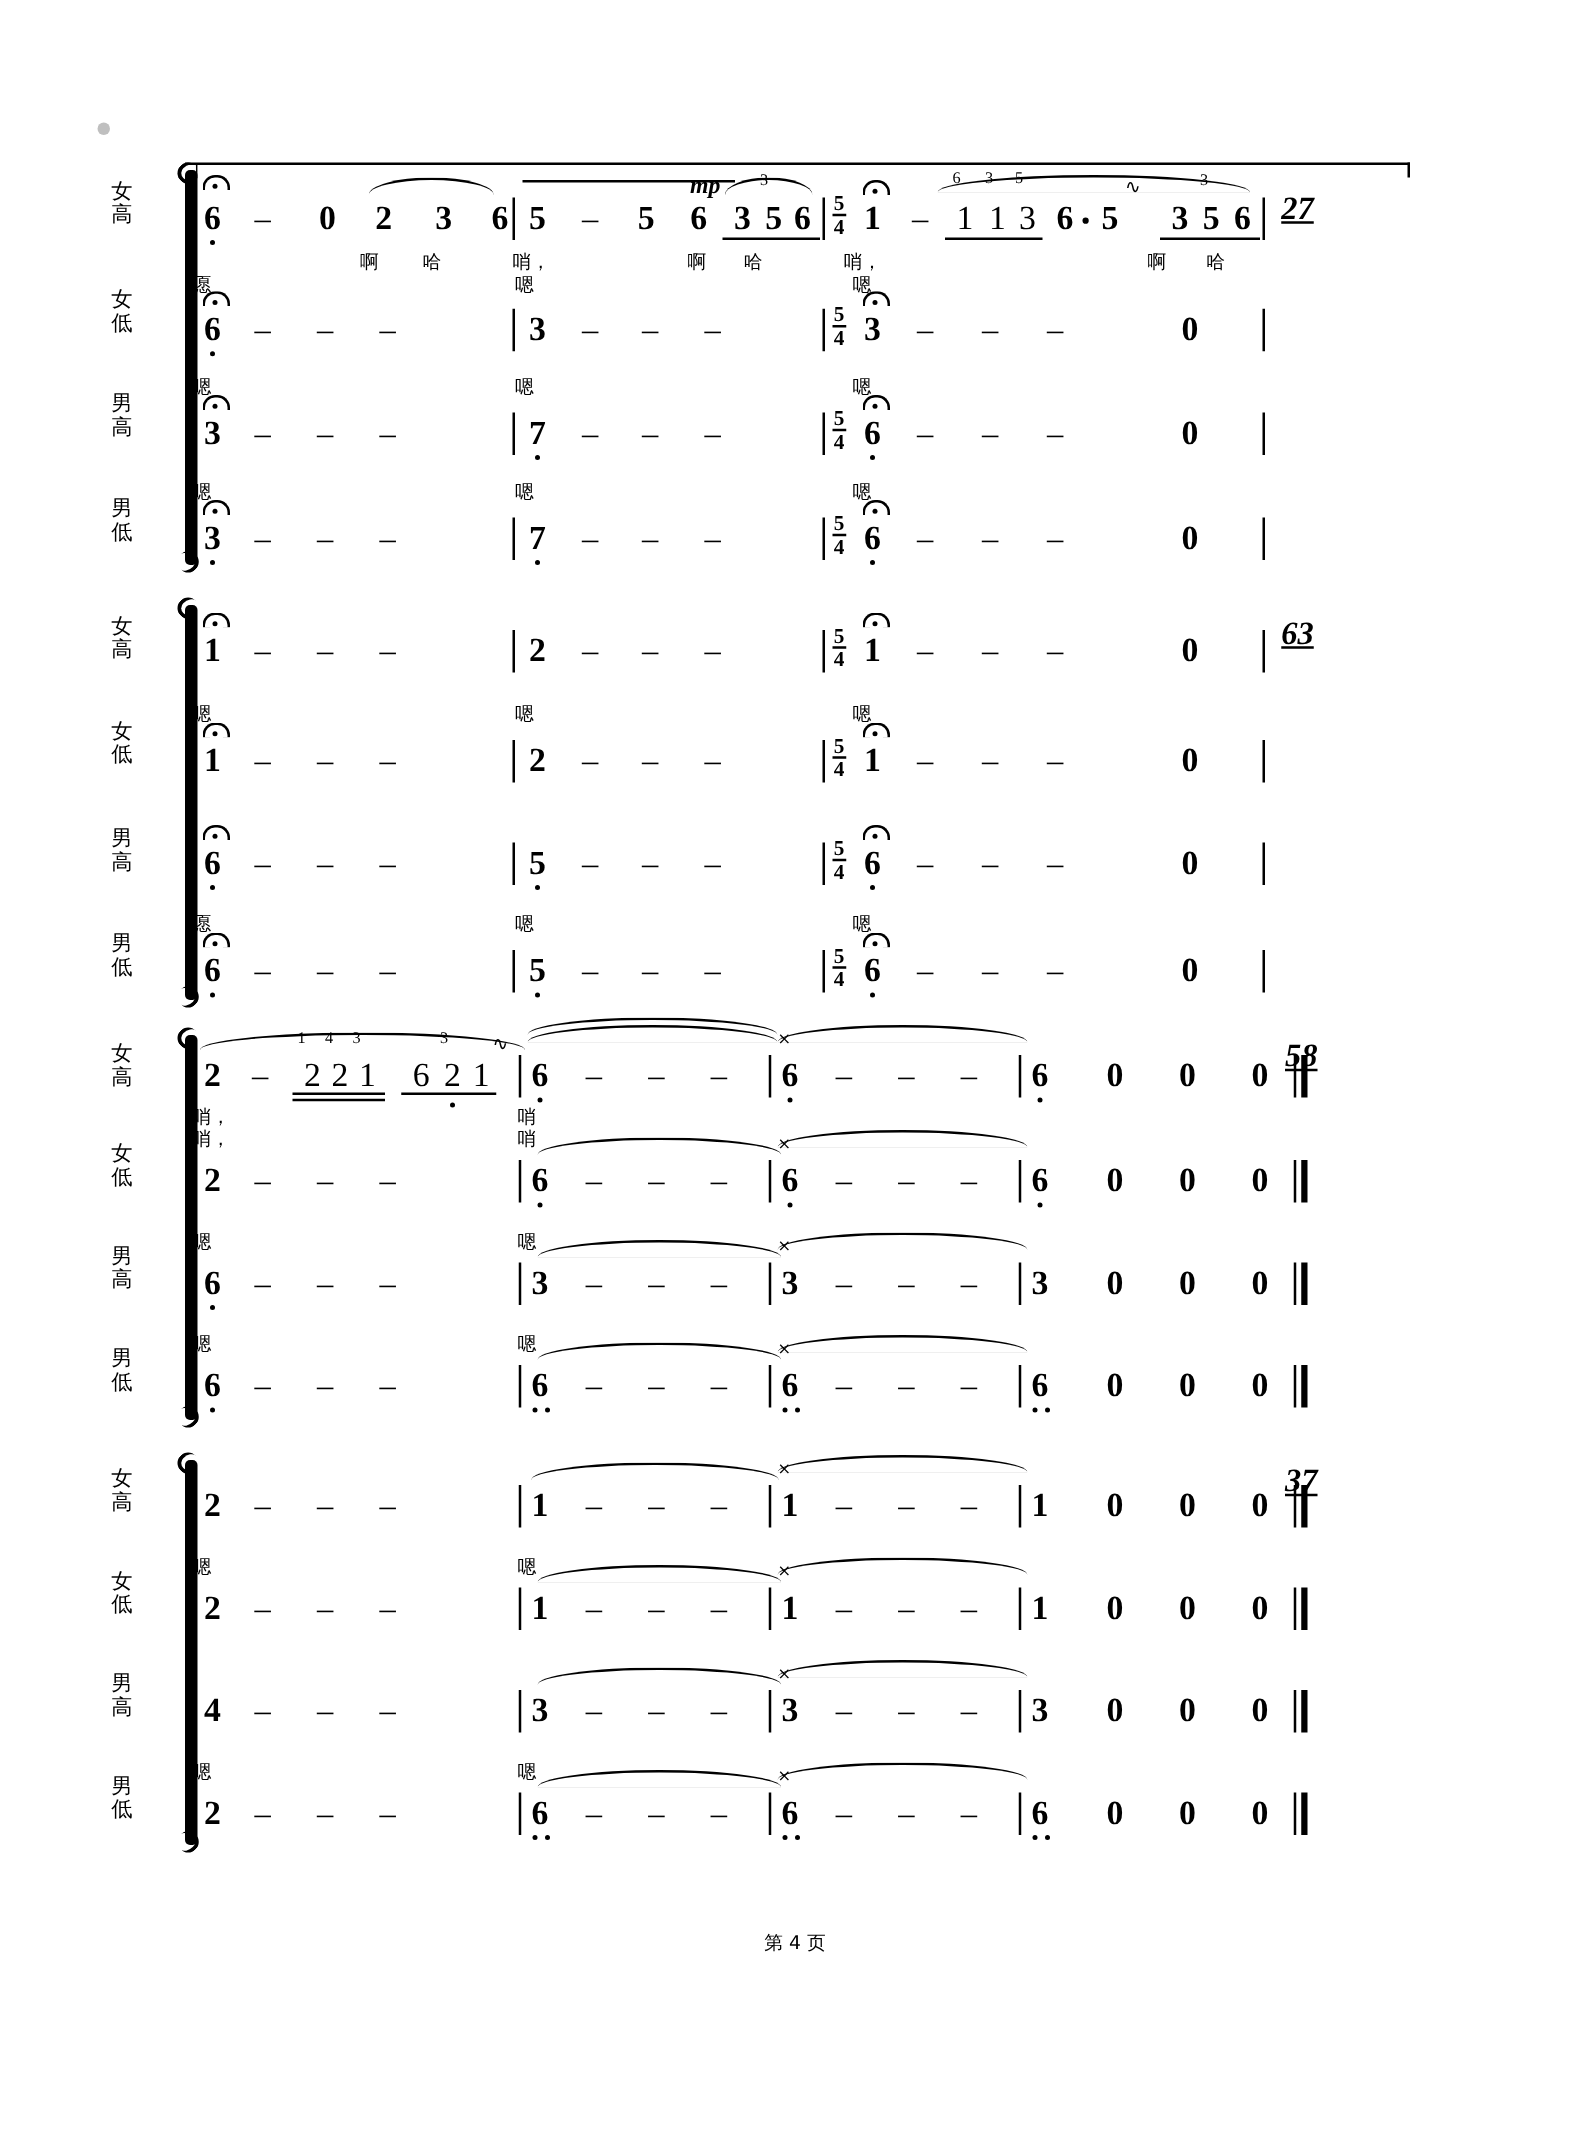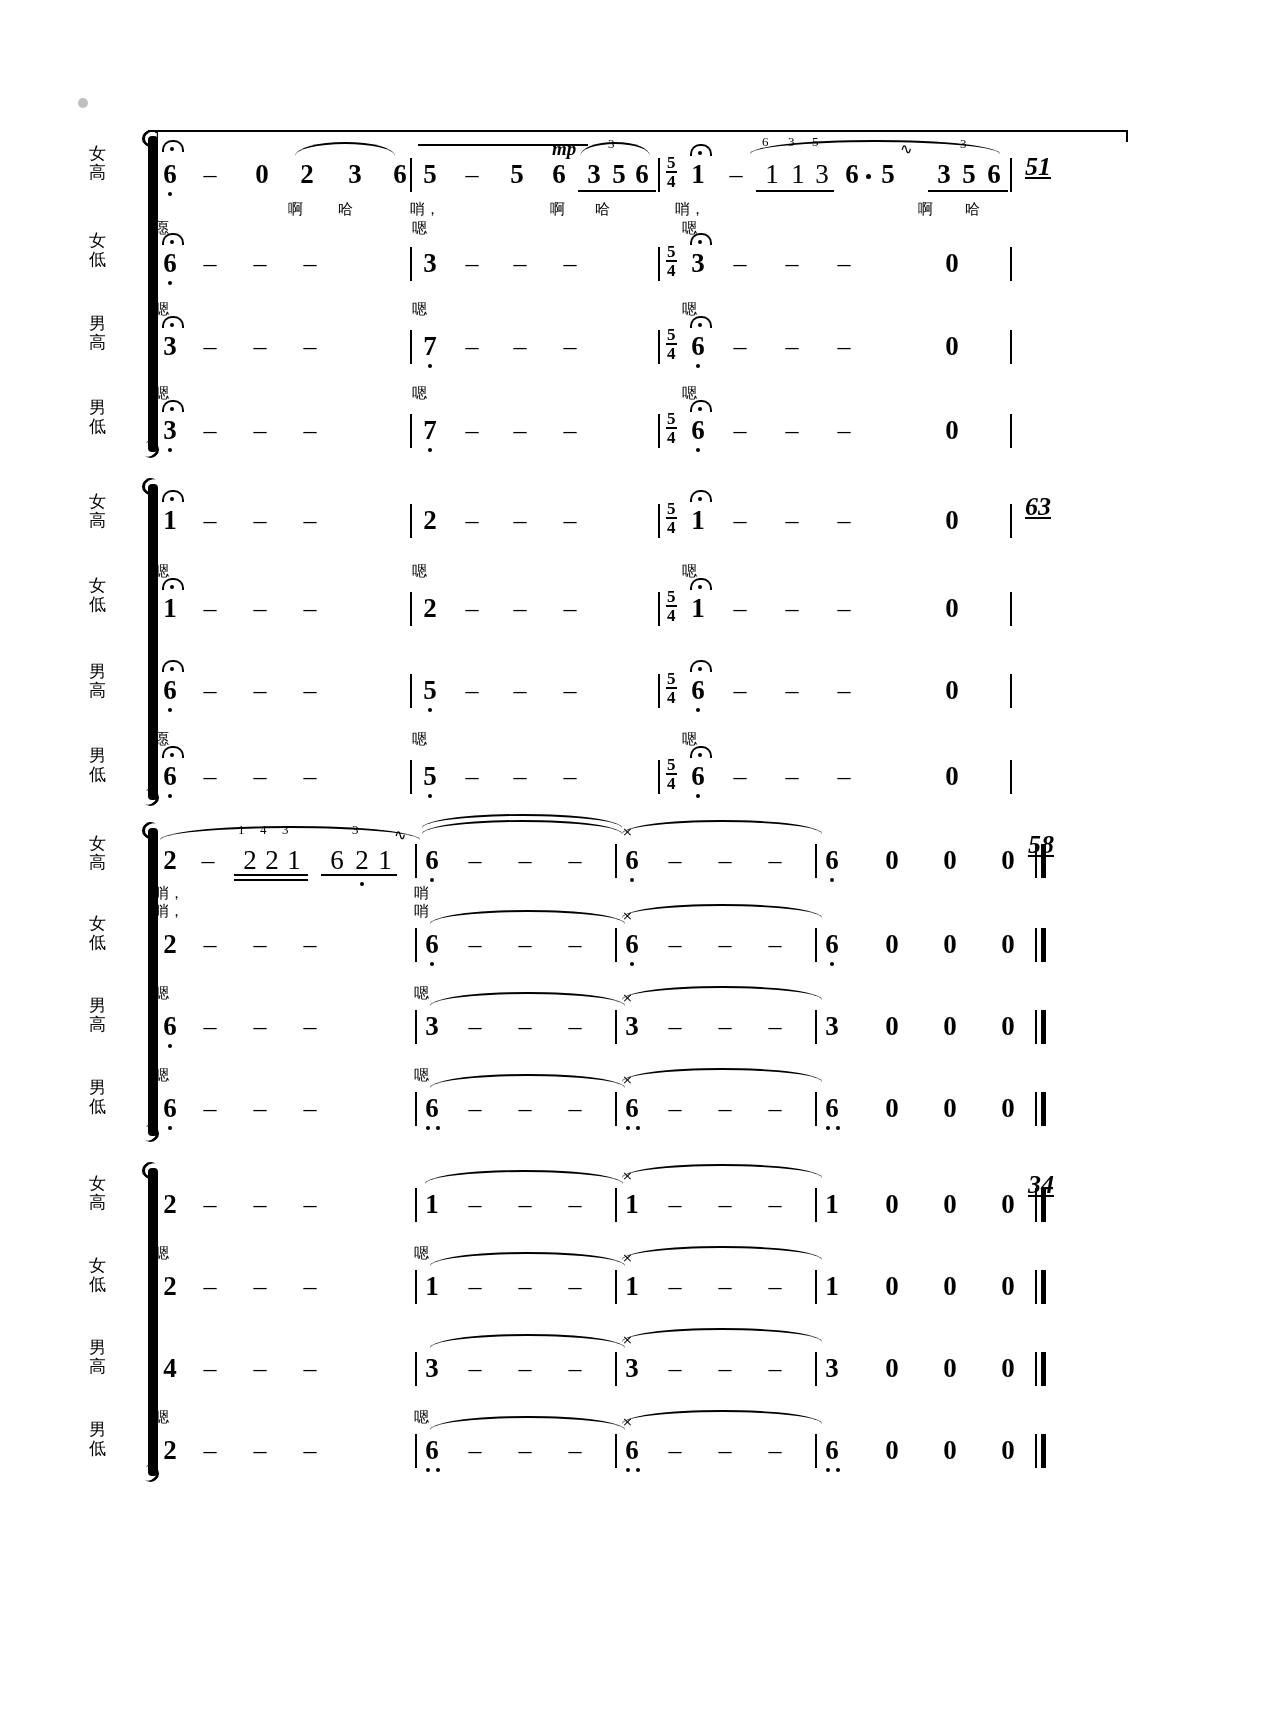--- a/index.html
+++ b/index.html
@@ -93,21 +93,21 @@
 
 <div class="page">
 
   <div class="corner" style="left:78px;top:98px;"></div>
 
   <div class="system" style="top:130px;height:330px;">
     <div class="toprule" style="left:38px;top:0;width:980px;"></div>
     <div class="vrule" style="left:1016px;top:0;height:12px;"></div>
     <div class="brace" style="top:6px;height:316px;"></div>
 
-    <div class="measnum" style="left:915px;top:22px;">51</div>
+    <div class="measnum" style="left:915px;top:22px;">27</div>
 
     <div class="row" style="top:8px;">
       <div class="voice two">
         <span class="c1">女</span>
         <span class="c2">高</span>
       </div>
       <div class="fermata" style="left:52px;top:2px;"></div>
       <div class="above" style="left:44px;top:-8px;">]</div>
       <div class="n" style="left:48px;top:22px;">6</div>
       <div class="dot-down" style="left:58px;top:54px;"></div>
@@ -567,21 +567,21 @@
       <div class="dot-down" style="left:726px;top:54px;"></div>
       <div class="n" style="left:770px;top:22px;">0</div>
       <div class="n" style="left:828px;top:22px;">0</div>
       <div class="n" style="left:886px;top:22px;">0</div>
       <div class="dbl" style="left:925px;top:20px;width:12px;"></div>
     </div>
   </div>
 
   <div class="system" style="top:1160px;height:320px;">
     <div class="brace" style="top:8px;height:308px;"></div>
-    <div class="measnum" style="left:918px;top:10px;">34</div>
+    <div class="measnum" style="left:918px;top:10px;">37</div>
 
     <div class="row" style="top:8px;">
       <div class="voice two">
         <span class="c1">女</span>
         <span class="c2">高</span>
       </div>
       <div class="n" style="left:48px;top:22px;">2</div>
       <div class="dash" style="left:90px;top:24px;">–</div>
       <div class="dash" style="left:140px;top:24px;">–</div>
       <div class="dash" style="left:190px;top:24px;">–</div>
@@ -700,14 +700,15 @@
       <div class="n" style="left:710px;top:22px;">6</div>
       <div class="dot-down" style="left:716px;top:54px;"></div>
       <div class="dot-down" style="left:726px;top:54px;"></div>
       <div class="n" style="left:770px;top:22px;">0</div>
       <div class="n" style="left:828px;top:22px;">0</div>
       <div class="n" style="left:886px;top:22px;">0</div>
       <div class="dbl" style="left:925px;top:20px;width:12px;"></div>
     </div>
   </div>
 
+  <div class="footer" style="top:1545px;">第 4 页</div>
 
 </div>
 
 </body></html>

